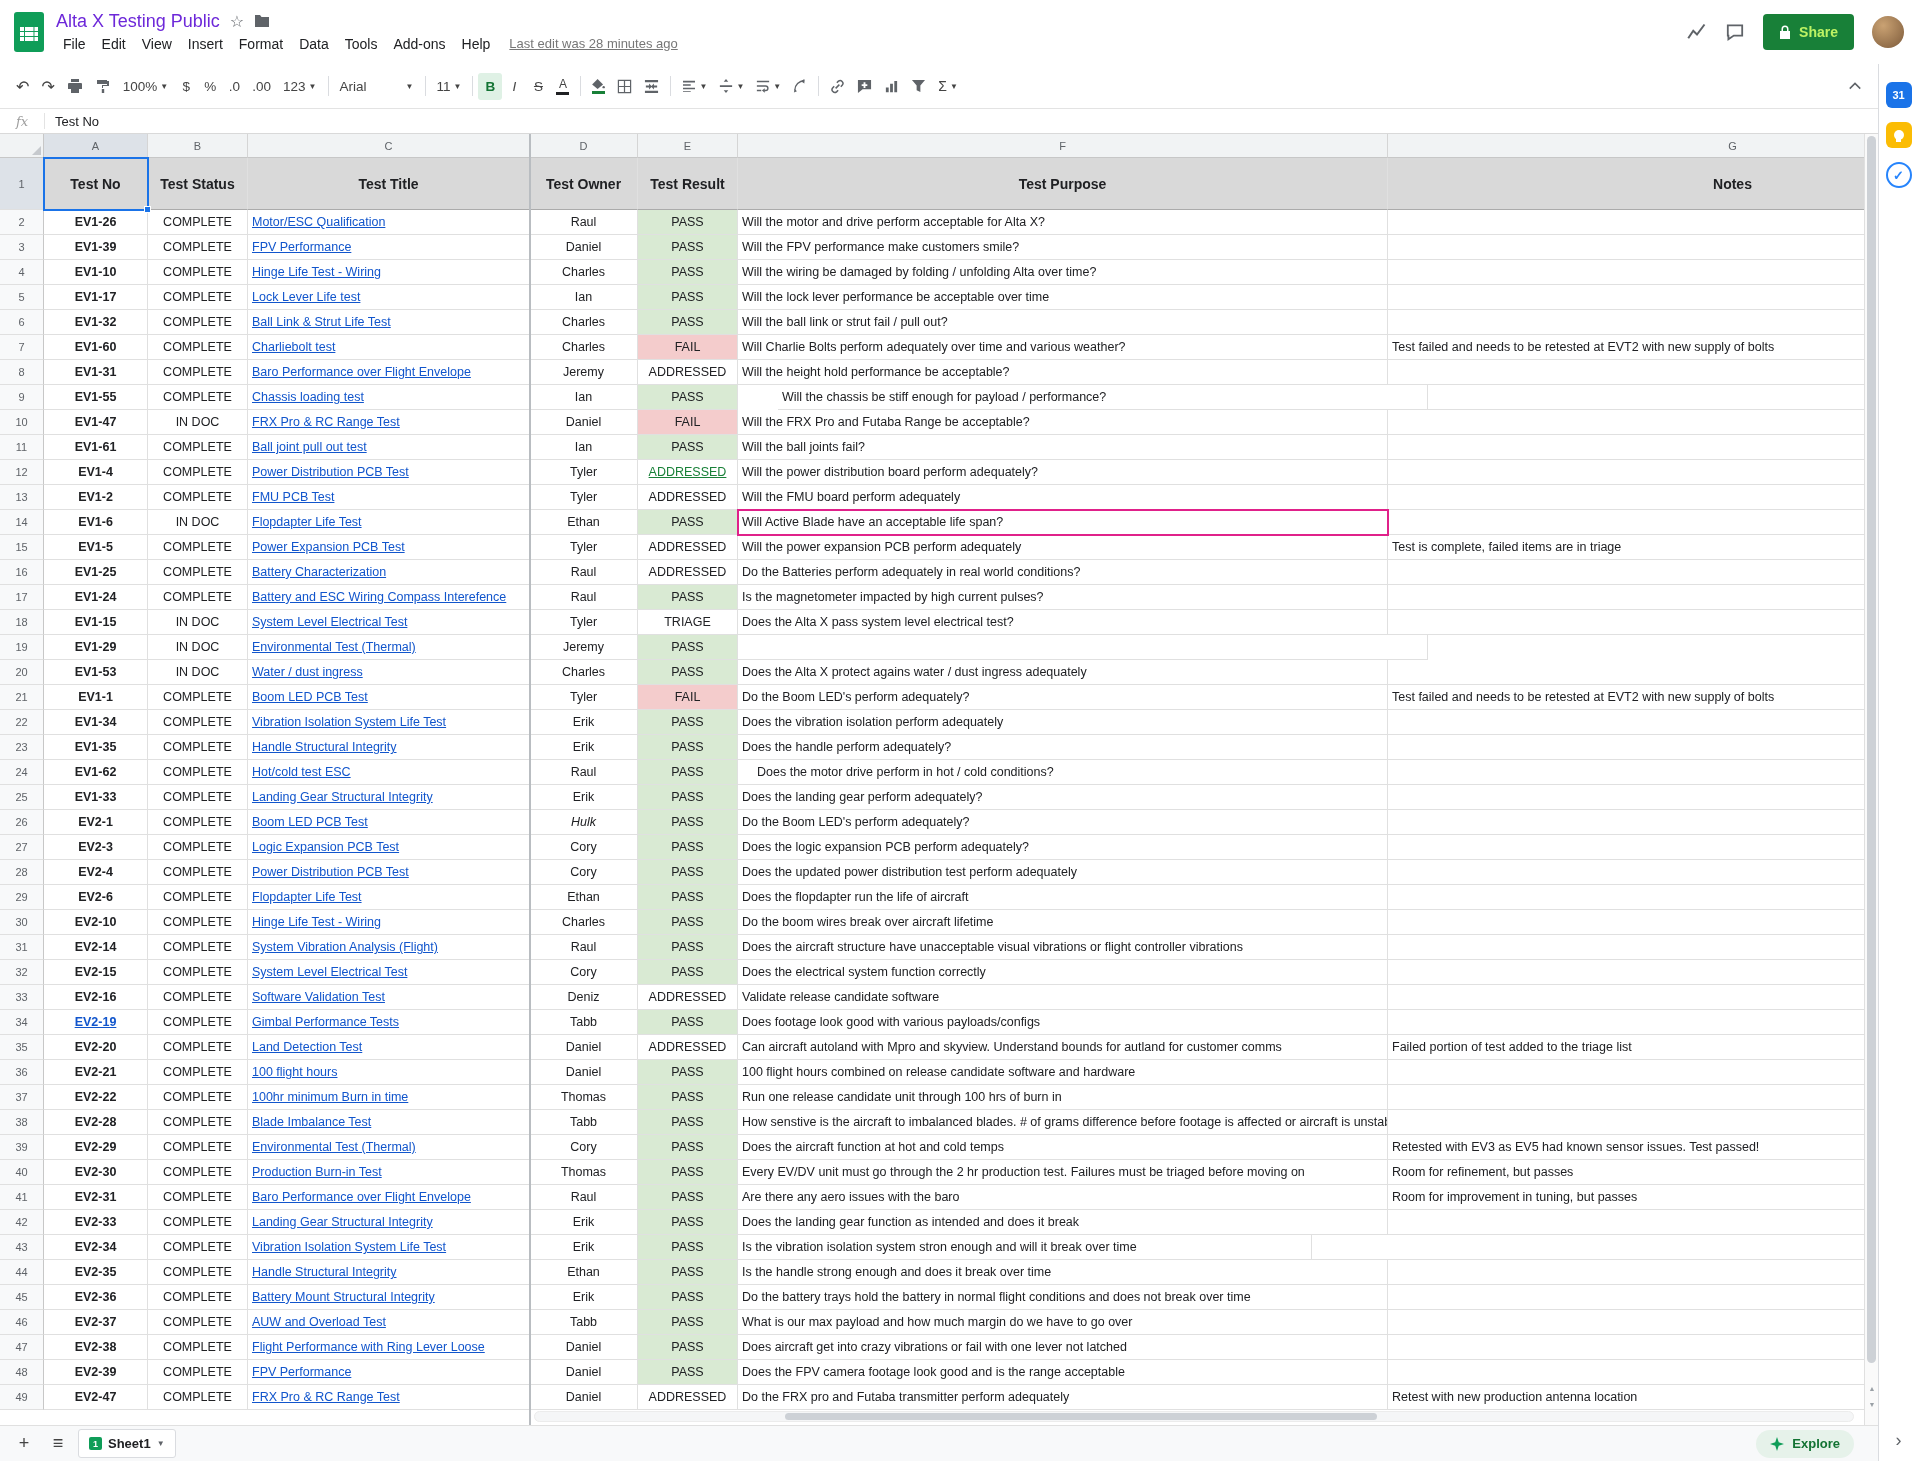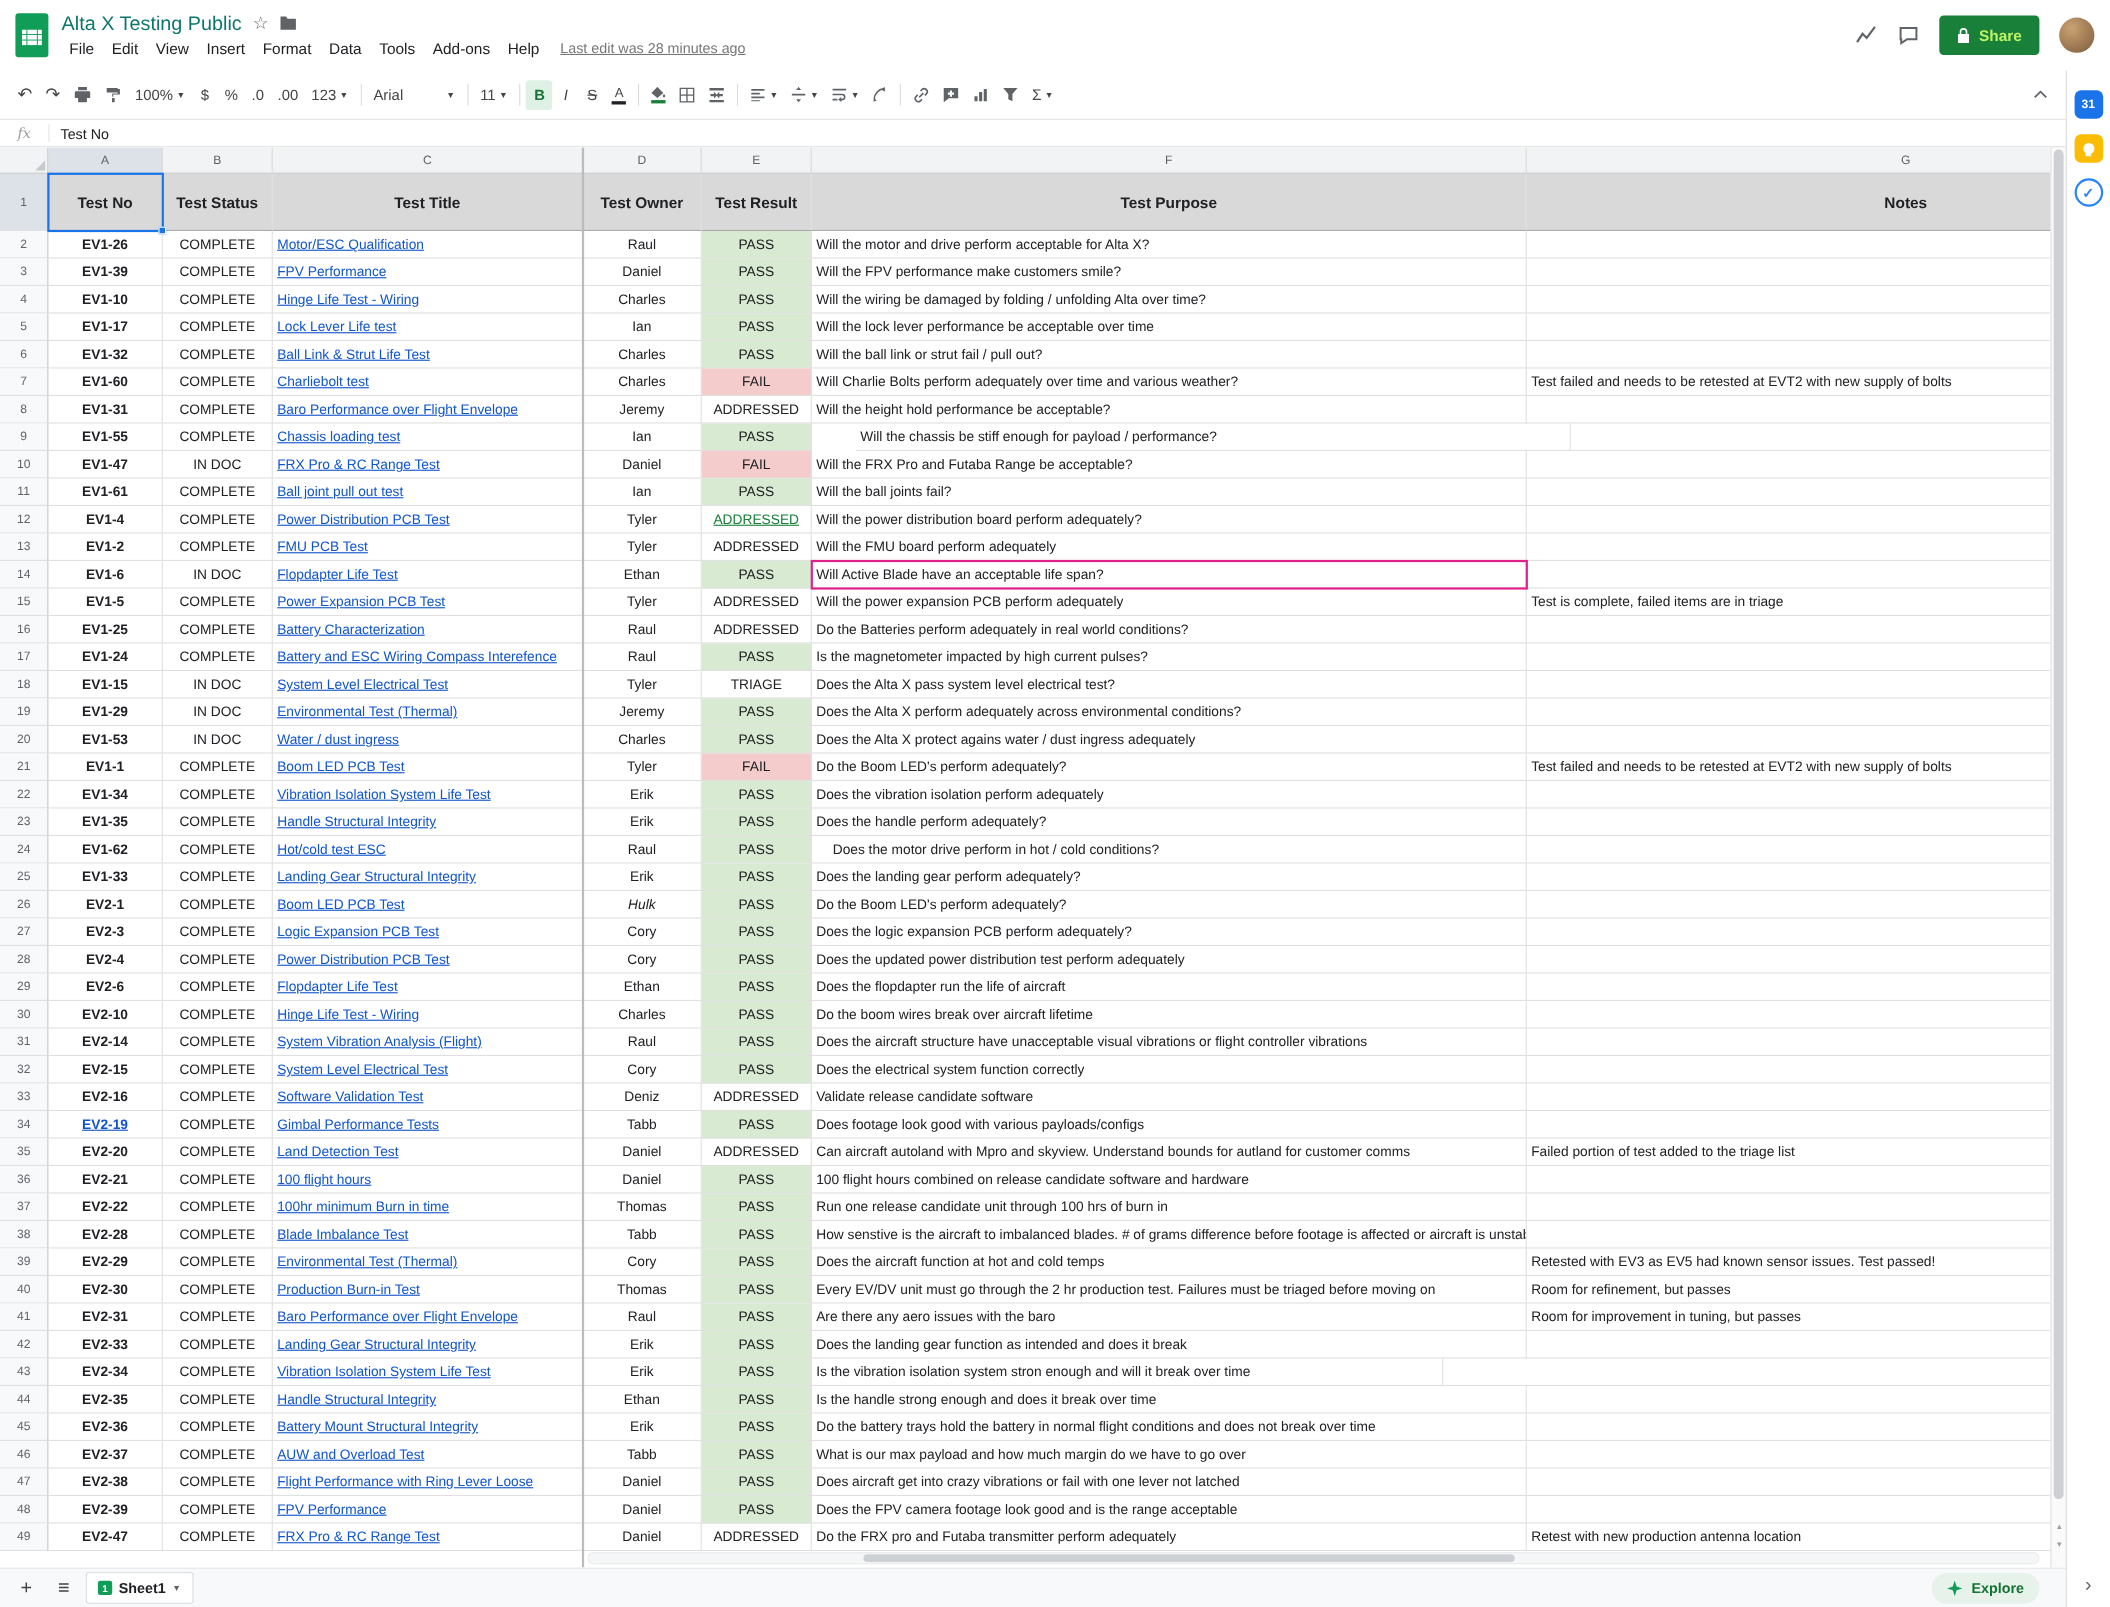--- a/index.html
+++ b/index.html
@@ -13,21 +13,21 @@
   svg{display:block}
 
   
   .topbar{height:64px;display:flex;align-items:center;padding:0 14px;gap:12px}
   .logo{width:30px;height:40px;background:var(--logo-green);border-radius:3px;position:relative;flex:0 0 auto;cursor:pointer}
   .logo-sheet{position:absolute;left:6px;top:15px;width:18px;height:14px;background:#fff;
     background-image:linear-gradient(var(--logo-green) 1px,transparent 1px),linear-gradient(90deg,var(--logo-green) 1px,transparent 1px);
     background-size:100% 5px,9.5px 100%;background-position:0 4px,4px 0}
   .tb-mid{display:flex;flex-direction:column;gap:2px;min-width:0}
   .title-row{display:flex;align-items:center;gap:10px}
-  .doc-title{font-size:18px;color:#0f766e}
+  .doc-title{font-size:18px;color:#6d28d9}
   .star{font-size:16px;color:#5f6368;cursor:pointer}
   .movefolder{cursor:pointer}
   .menu-row{display:flex;align-items:center;gap:2px;font-size:14px;color:#202124}
   .menu-item{padding:2px 7px;border-radius:3px;cursor:pointer}
   .last-edit{margin-left:10px;color:#777;text-decoration:underline;font-size:13px;cursor:pointer}
   .tb-right{margin-left:auto;display:flex;align-items:center;gap:18px}
   .tb-icon{cursor:pointer}
   .share-btn{display:flex;align-items:center;gap:8px;background:var(--share-button-green);color:#bef264;
     border:none;border-radius:4px;height:36px;padding:0 16px;font-size:14px;font-weight:700;
     font-family:"Liberation Sans",sans-serif;cursor:pointer}
@@ -527,21 +527,20 @@
             </div>
             <div class="grow">
               <div class="rownum">19</div>
               <div class="cell c-center c-bold" style="width: 104px;">EV1-29</div>
               <div class="cell c-center" style="width: 100px;">IN DOC</div>
               <div class="cell c-left" style="width: 282px;">
                 <div class="link">Environmental Test (Thermal)</div>
               </div>
               <div class="cell c-center" style="width: 108px;">Jeremy</div>
               <div class="cell c-center res-pass" style="width: 100px;">PASS</div>
-              <div class="cell c-left" style="width: 650px;">Does the Alta X perform adequately across environmental conditions?</div>
               <div class="cell c-left" style="width: 690px;"></div>
             </div>
             <div class="grow">
               <div class="rownum">20</div>
               <div class="cell c-center c-bold" style="width: 104px;">EV1-53</div>
               <div class="cell c-center" style="width: 100px;">IN DOC</div>
               <div class="cell c-left" style="width: 282px;">
                 <div class="link">Water / dust ingress</div>
               </div>
               <div class="cell c-center" style="width: 108px;">Charles</div>

